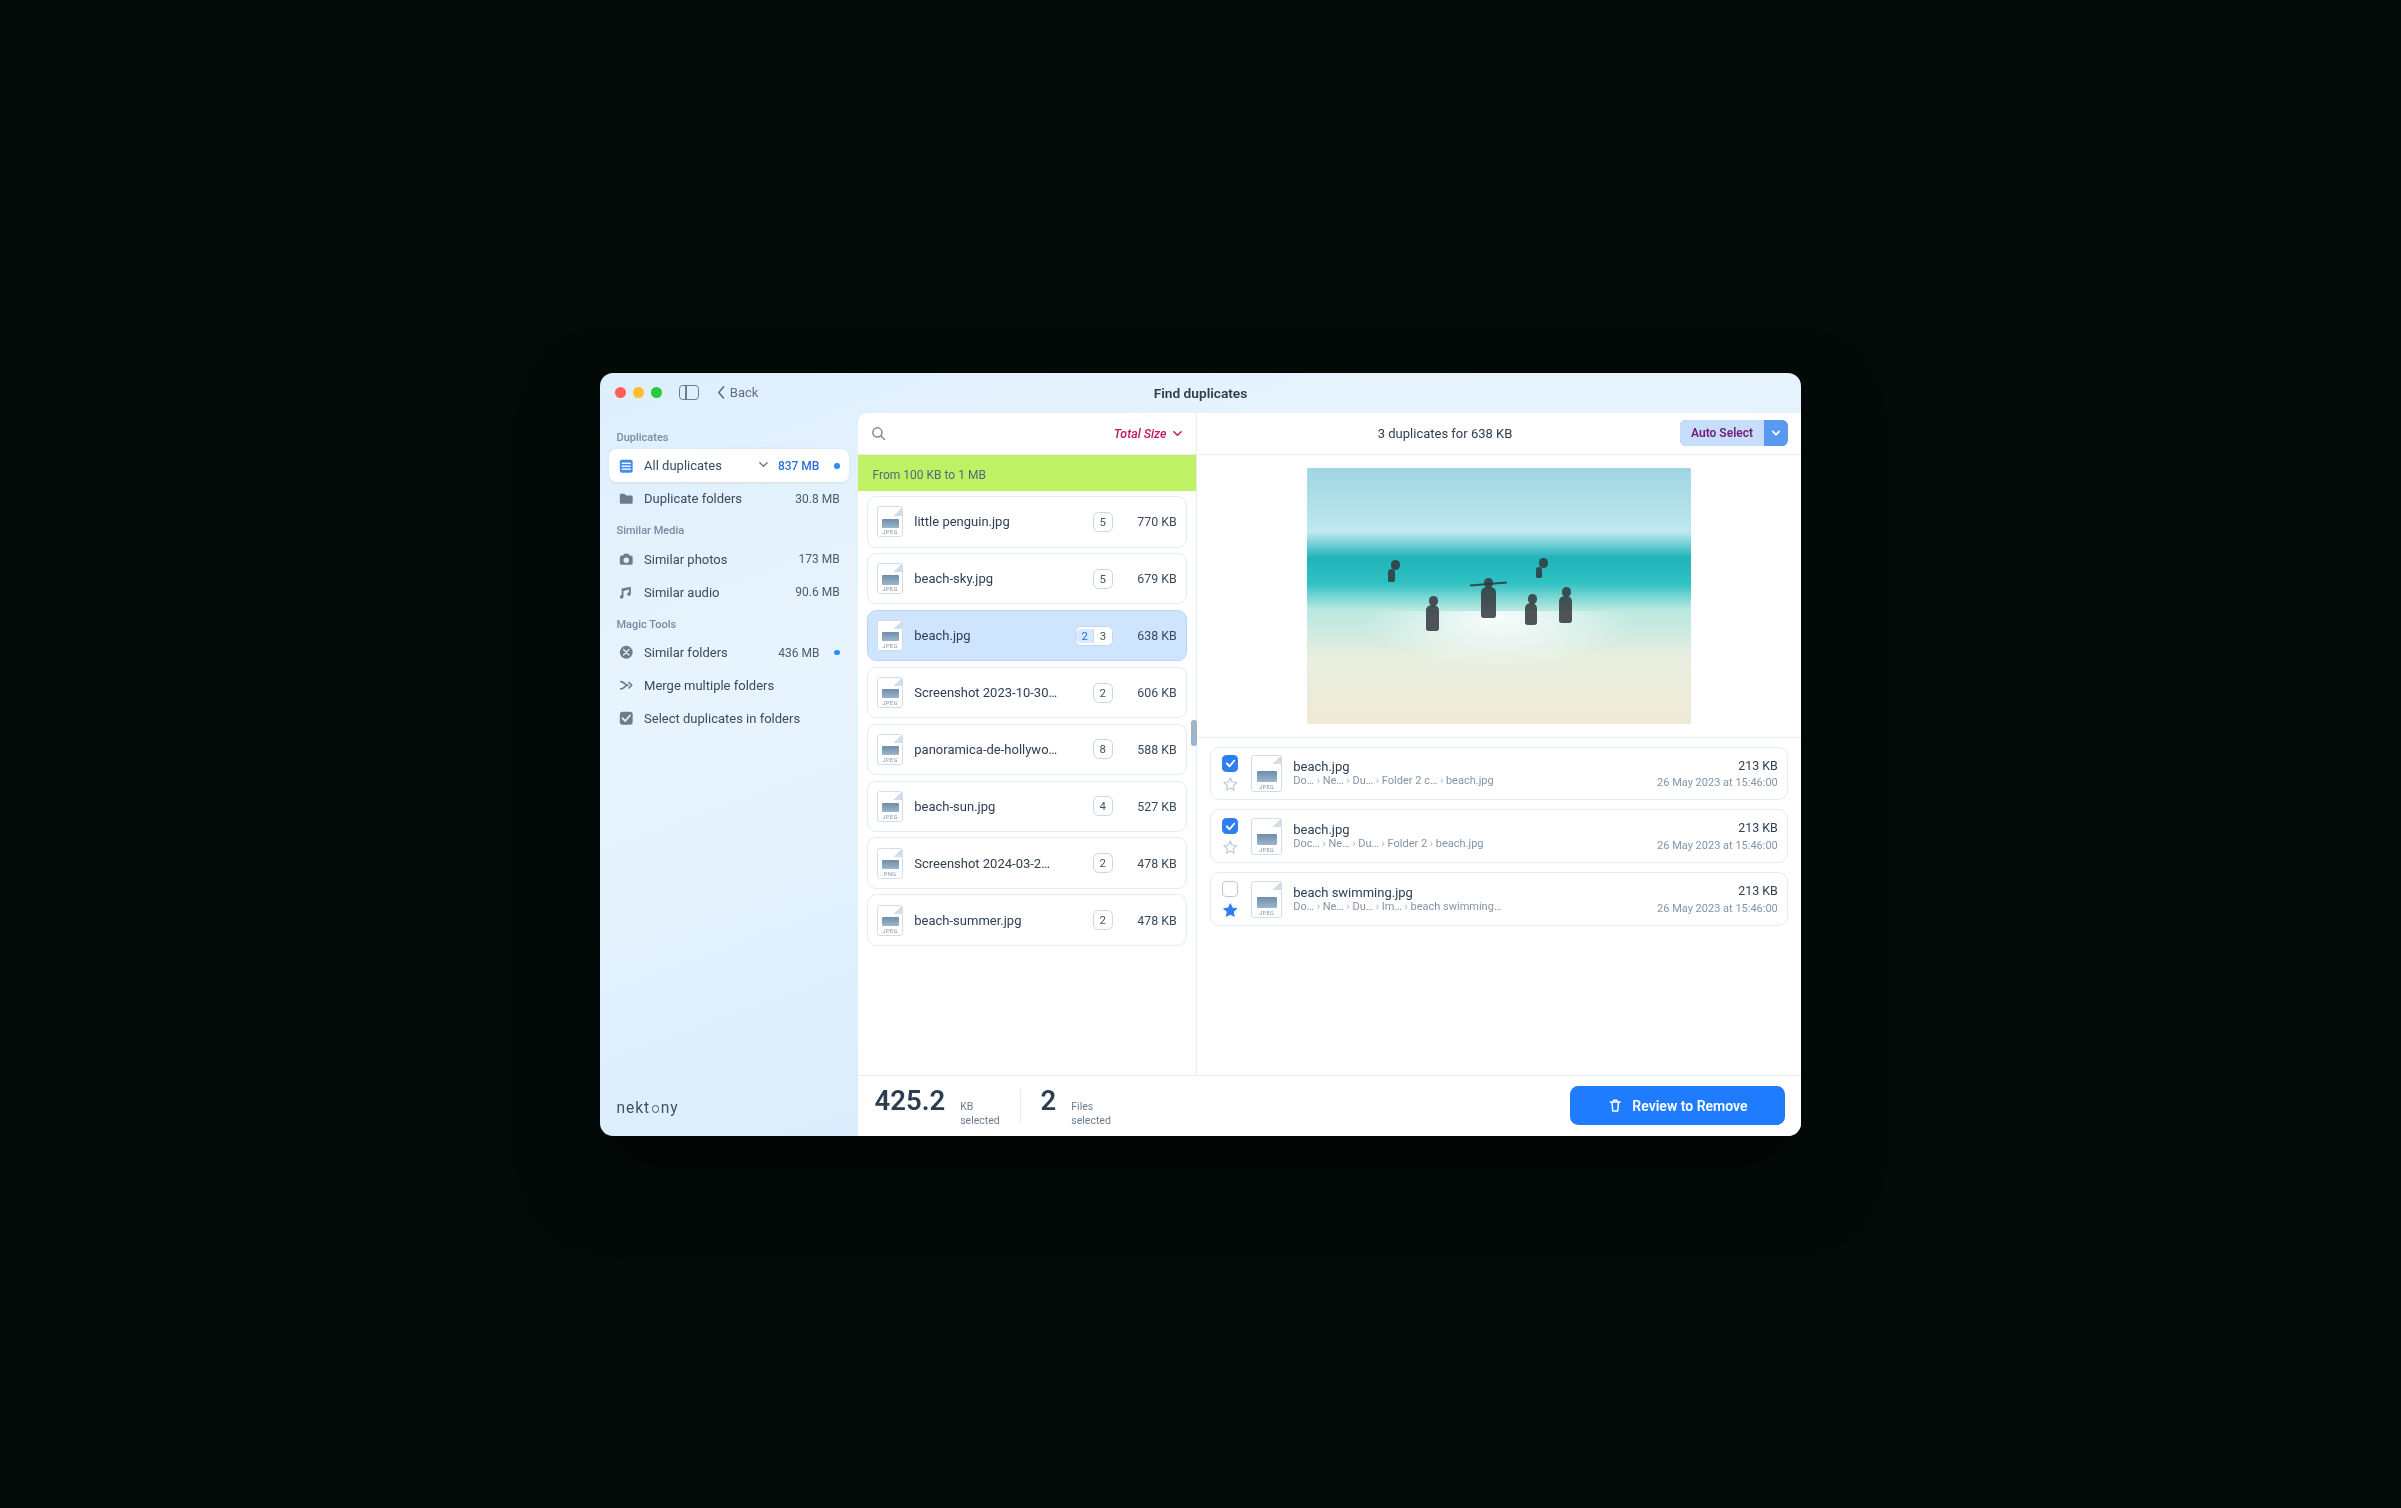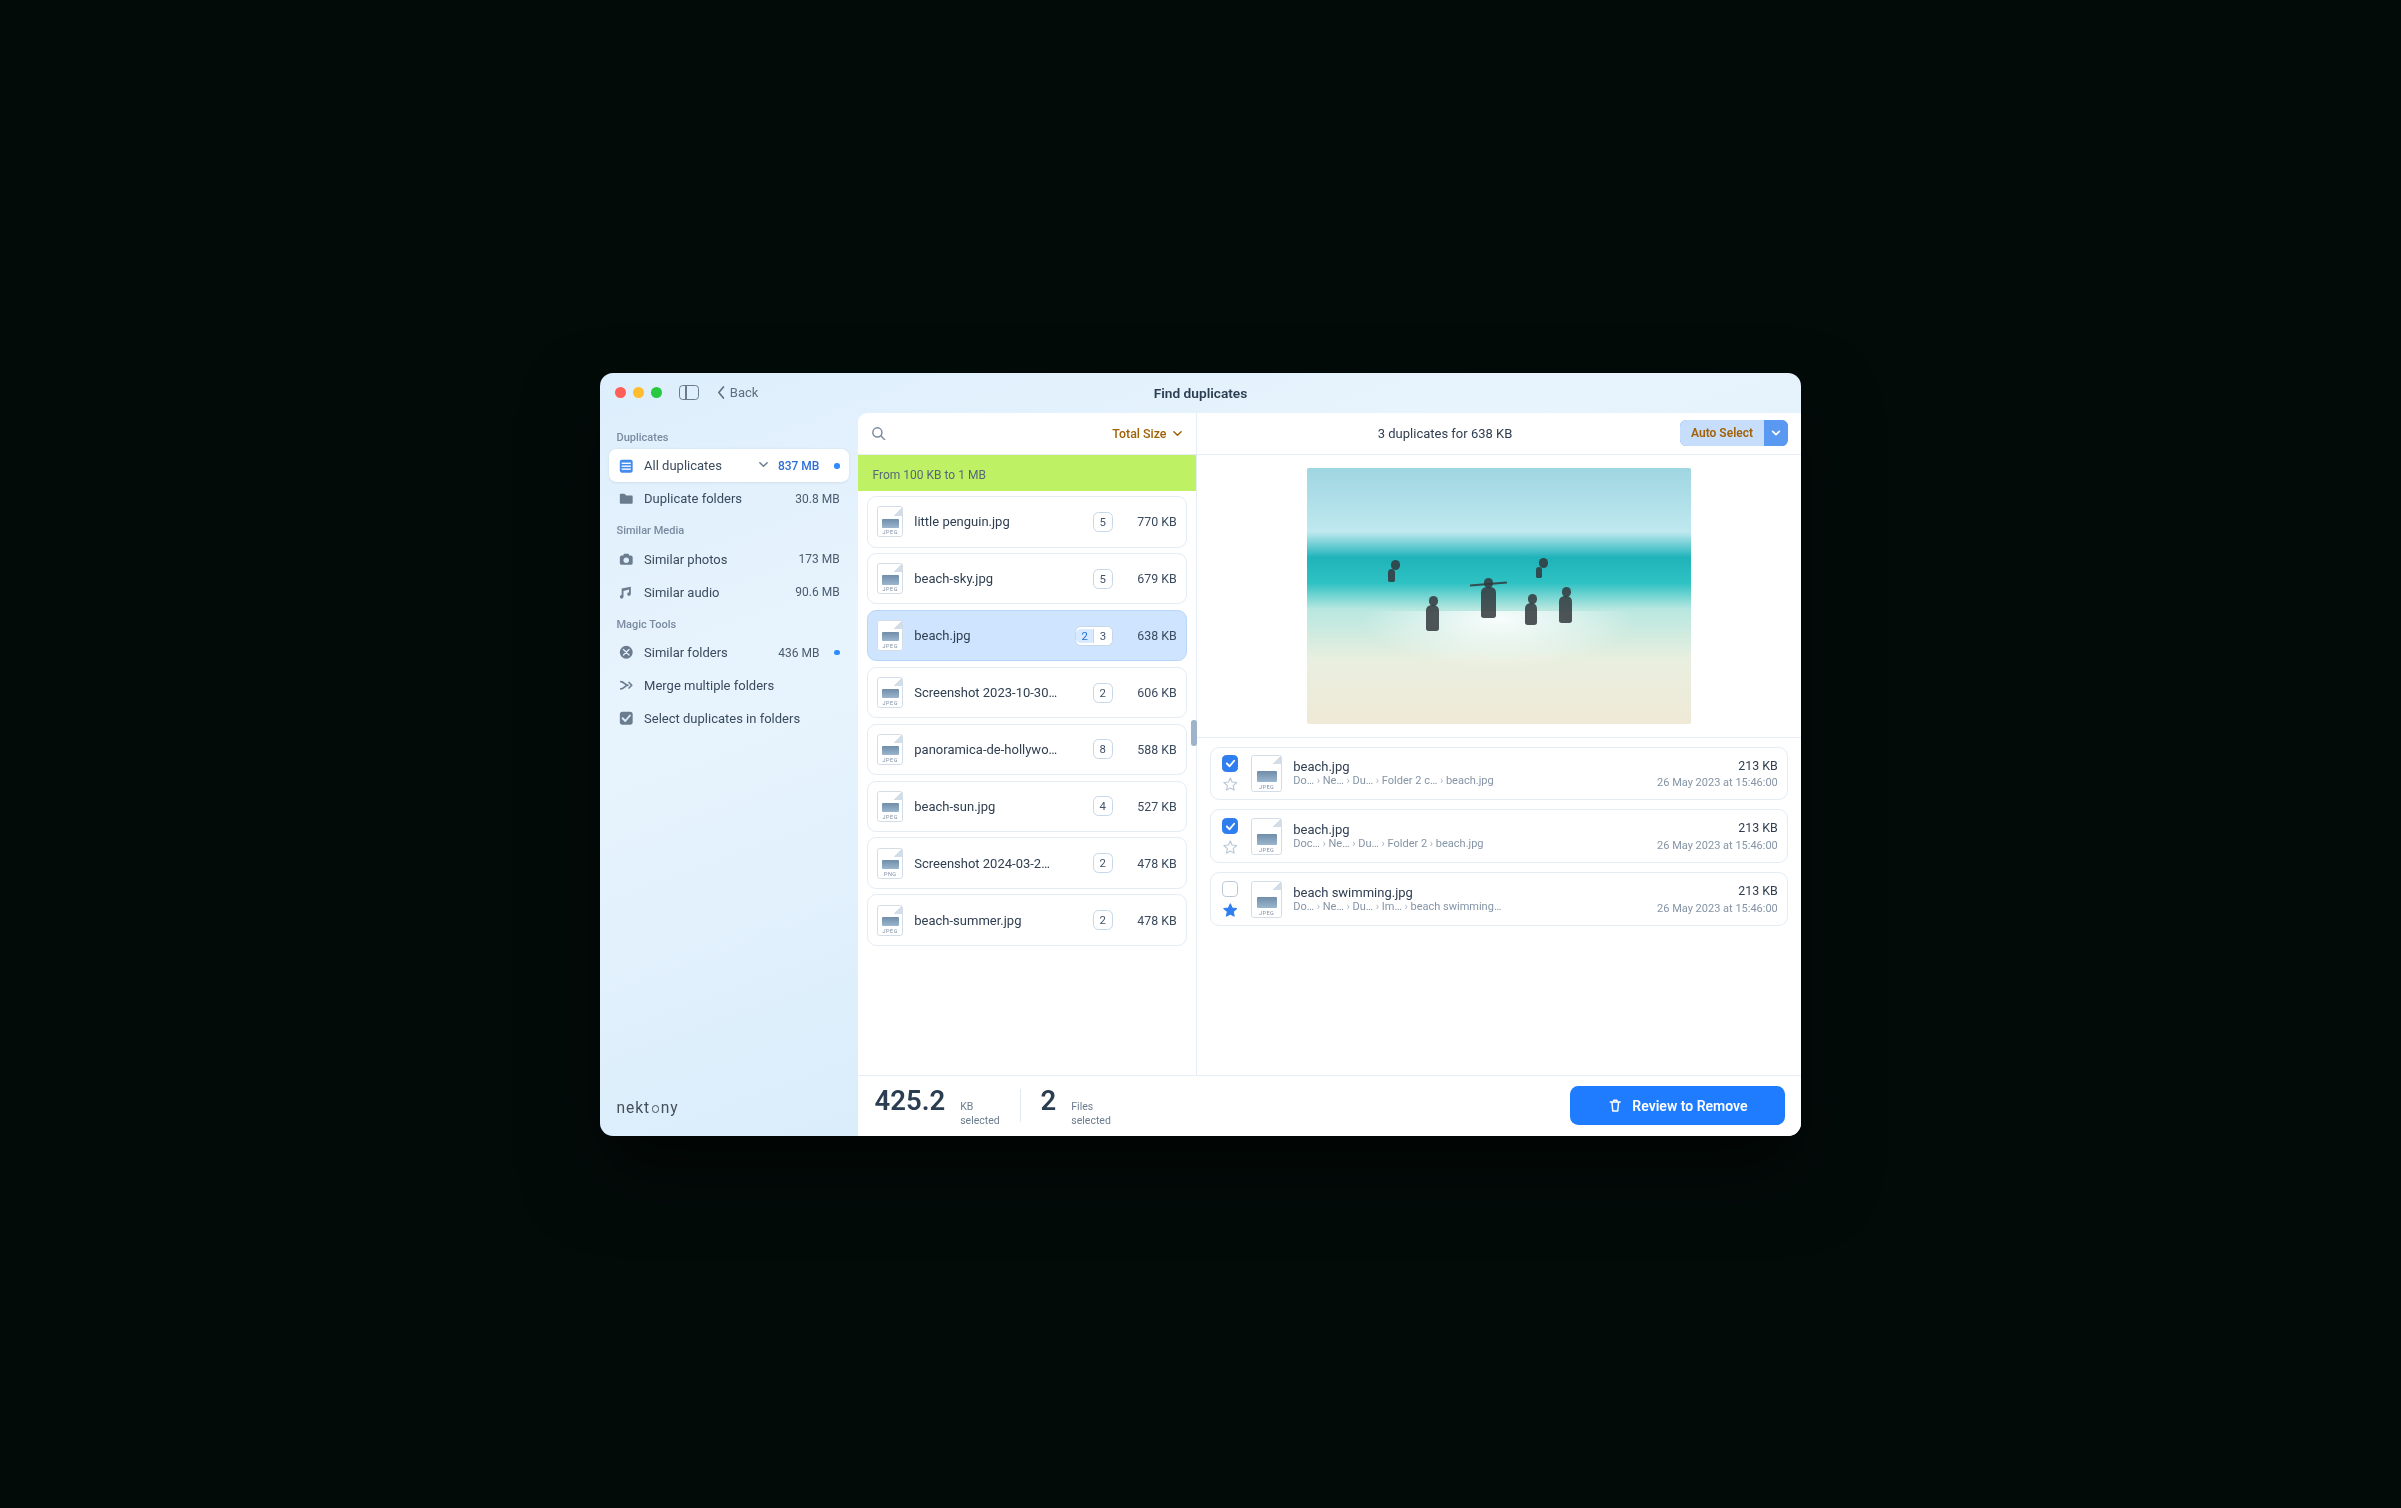--- a/index.html
+++ b/index.html
@@ -35,21 +35,21 @@
   .nav-item .blue-dot { width:5.5px; height:5.5px; border-radius:50%; background:#2f8cff; margin-left:5.5px; }
   .brand { margin-top:auto; padding: 7.3px 7.3px 5.5px; color:#454f5a; font-size:15.6px; letter-spacing:0.9px; display:flex; align-items:center; gap:0.9px; }
   .brand .odot { display:inline-block; width:7.3px; height:7.3px; border:1.5px solid #454f5a; border-radius:50%; margin:0 0.9px; position:relative; top:0.9px; }
 
   .main { flex:1; background:#fff; border-top-left-radius:9.2px; display:flex; flex-direction:column; min-width:0; }
   .main-top { flex:1; display:flex; min-height:0; border-bottom:0.9px solid #e6edf4; }
 
   .col-list { width: 339px; border-right:0.9px solid #e6edf4; display:flex; flex-direction:column; min-height:0; }
   .list-header { height:42px; display:flex; align-items:center; padding:0 13px; border-bottom:0.9px solid #e6edf4; }
   .search-ic { color:#7a8aa0; }
-  .sort-btn { margin-left:auto; display:flex; align-items:center; gap:5.5px; color:#a16207; font-size:12.4px; font-weight:500; cursor:pointer; }
+  .sort-btn { margin-left:auto; display:flex; align-items:center; gap:5.5px; color:#be185d; font-size:12.4px; font-weight:500; cursor:pointer;font-style:italic; }
   .sort-btn svg { width:11px; height:11px; }
   .group-label { font-size:12px; color:#56677a; padding:13px 14.6px 9.2px; background:#bef264; }
   .file-list { flex:1; overflow:auto; padding: 0 7.3px 7.3px; }
   .file-row { display:flex; align-items:center; gap:11px; padding:9.2px 9.2px; margin:5.5px 1.8px; border:0.9px solid #e3ecf5; border-radius:9.2px; background:#fff; cursor:pointer; }
   .file-row.selected { background:#cfe5ff; border-color:#b7d6fa; }
   .file-ic { width:26px; height:31px; background:#fff; border:0.9px solid #d3dde8; border-radius:2.7px; position:relative; display:flex; flex-direction:column; align-items:center; justify-content:flex-end; }
   .file-ic::before { content:""; position:absolute; top:0; right:0; width:8.2px; height:8.2px; background:linear-gradient(135deg,transparent 48%, #d3dde8 50%); }
   .file-ic .thumb { width:16.5px; height:9.2px; background:linear-gradient(#6f8da9,#9bb6ce); margin-bottom:1.8px; border-radius:0.9px; }
   .file-ic .ext { font-size:5.5px; color:#7f8fa2; letter-spacing:0.5px; margin-bottom:0.9px; }
   .file-name { flex:1; font-size:13px; color:#2f3e50; white-space:nowrap; overflow:hidden; text-overflow:ellipsis; }
@@ -58,21 +58,21 @@
   .count-badge.split span { padding:0 5.5px; display:flex; align-items:center; }
   .count-badge.split span:first-child { background:#d7eaff; color:#1f6fd8; border-right:0.9px solid #c8d7e8; border-radius:4.6px 0 0 4.6px; }
   .file-size { width:53px; text-align:right; font-size:12.4px; color:#3a4b5e; }
   .scroll-nub { position:absolute; right:-0.9px; top:265px; width:5.5px; height:26px; background:#9fb4ca; border-radius:2.7px; }
   .list-wrap { position:relative; flex:1; display:flex; flex-direction:column; min-height:0; }
 
   .col-detail { flex:1; display:flex; flex-direction:column; min-width:0; }
   .detail-header { height:42px; display:flex; align-items:center; padding:16px 13px; border-bottom:0.9px solid #e6edf4; }
   .detail-header .summary { flex:1; text-align:center; color:#2f3e50; font-size:13px; }
   .auto-select { display:flex; align-items:stretch; height:26px; border-radius:6.4px; overflow:hidden; box-shadow: inset 0 0 0 0.9px #5a99f2; }
-  .auto-select .main-btn { background:#c7ddfc; color:#a16207; font-size:12px; font-weight:600; padding:0 11px; display:flex; align-items:center; cursor:pointer; }
+  .auto-select .main-btn { background:#c7ddfc; color:#701a75; font-size:12px; font-weight:600; padding:0 11px; display:flex; align-items:center; cursor:pointer; }
   .auto-select .drop { width:24px; background:#5a99f2; display:flex; align-items:center; justify-content:center; cursor:pointer; }
   .auto-select .drop svg { color:#fff; width:10px; height:10px; }
   .preview { padding:13px 18.3px; display:flex; justify-content:center; border-bottom:0.9px solid #e6edf4; }
   .preview-img { width: 384px; height: 256px; border-radius:1.8px; overflow:hidden; position:relative; background:linear-gradient(#9fd6e2 0%, #bfe8ef 25%, #1fb3ba 35%, #2fc2c3 45%, #b7e7e0 55%, #e9efdf 75%, #efe9d6 100%); }
   .wave { position:absolute; left:0; right:0; top:56%; height:30%; background:radial-gradient(ellipse at 50% 10%, rgba(255,255,255,0.9), rgba(255,255,255,0) 50%); mix-blend-mode:screen; }
   .person { position:absolute; width:14.6px; height:31px; background:rgba(50,55,60,0.85); border-radius:5.5px 5.5px 2.7px 2.7px; }
   .person::before { content:""; position:absolute; top:-8.2px; left:2.7px; width:9.2px; height:9.2px; background:rgba(50,55,60,0.85); border-radius:50%; }
   .arms { position:absolute; top:-3.7px; left:-11px; width:37px; height:1.8px; background:rgba(50,55,60,0.85); transform:rotate(-5deg); }
 
   .dup-list { flex:1; overflow:auto; padding:9.2px 13px; display:flex; flex-direction:column; gap:9.2px; }

